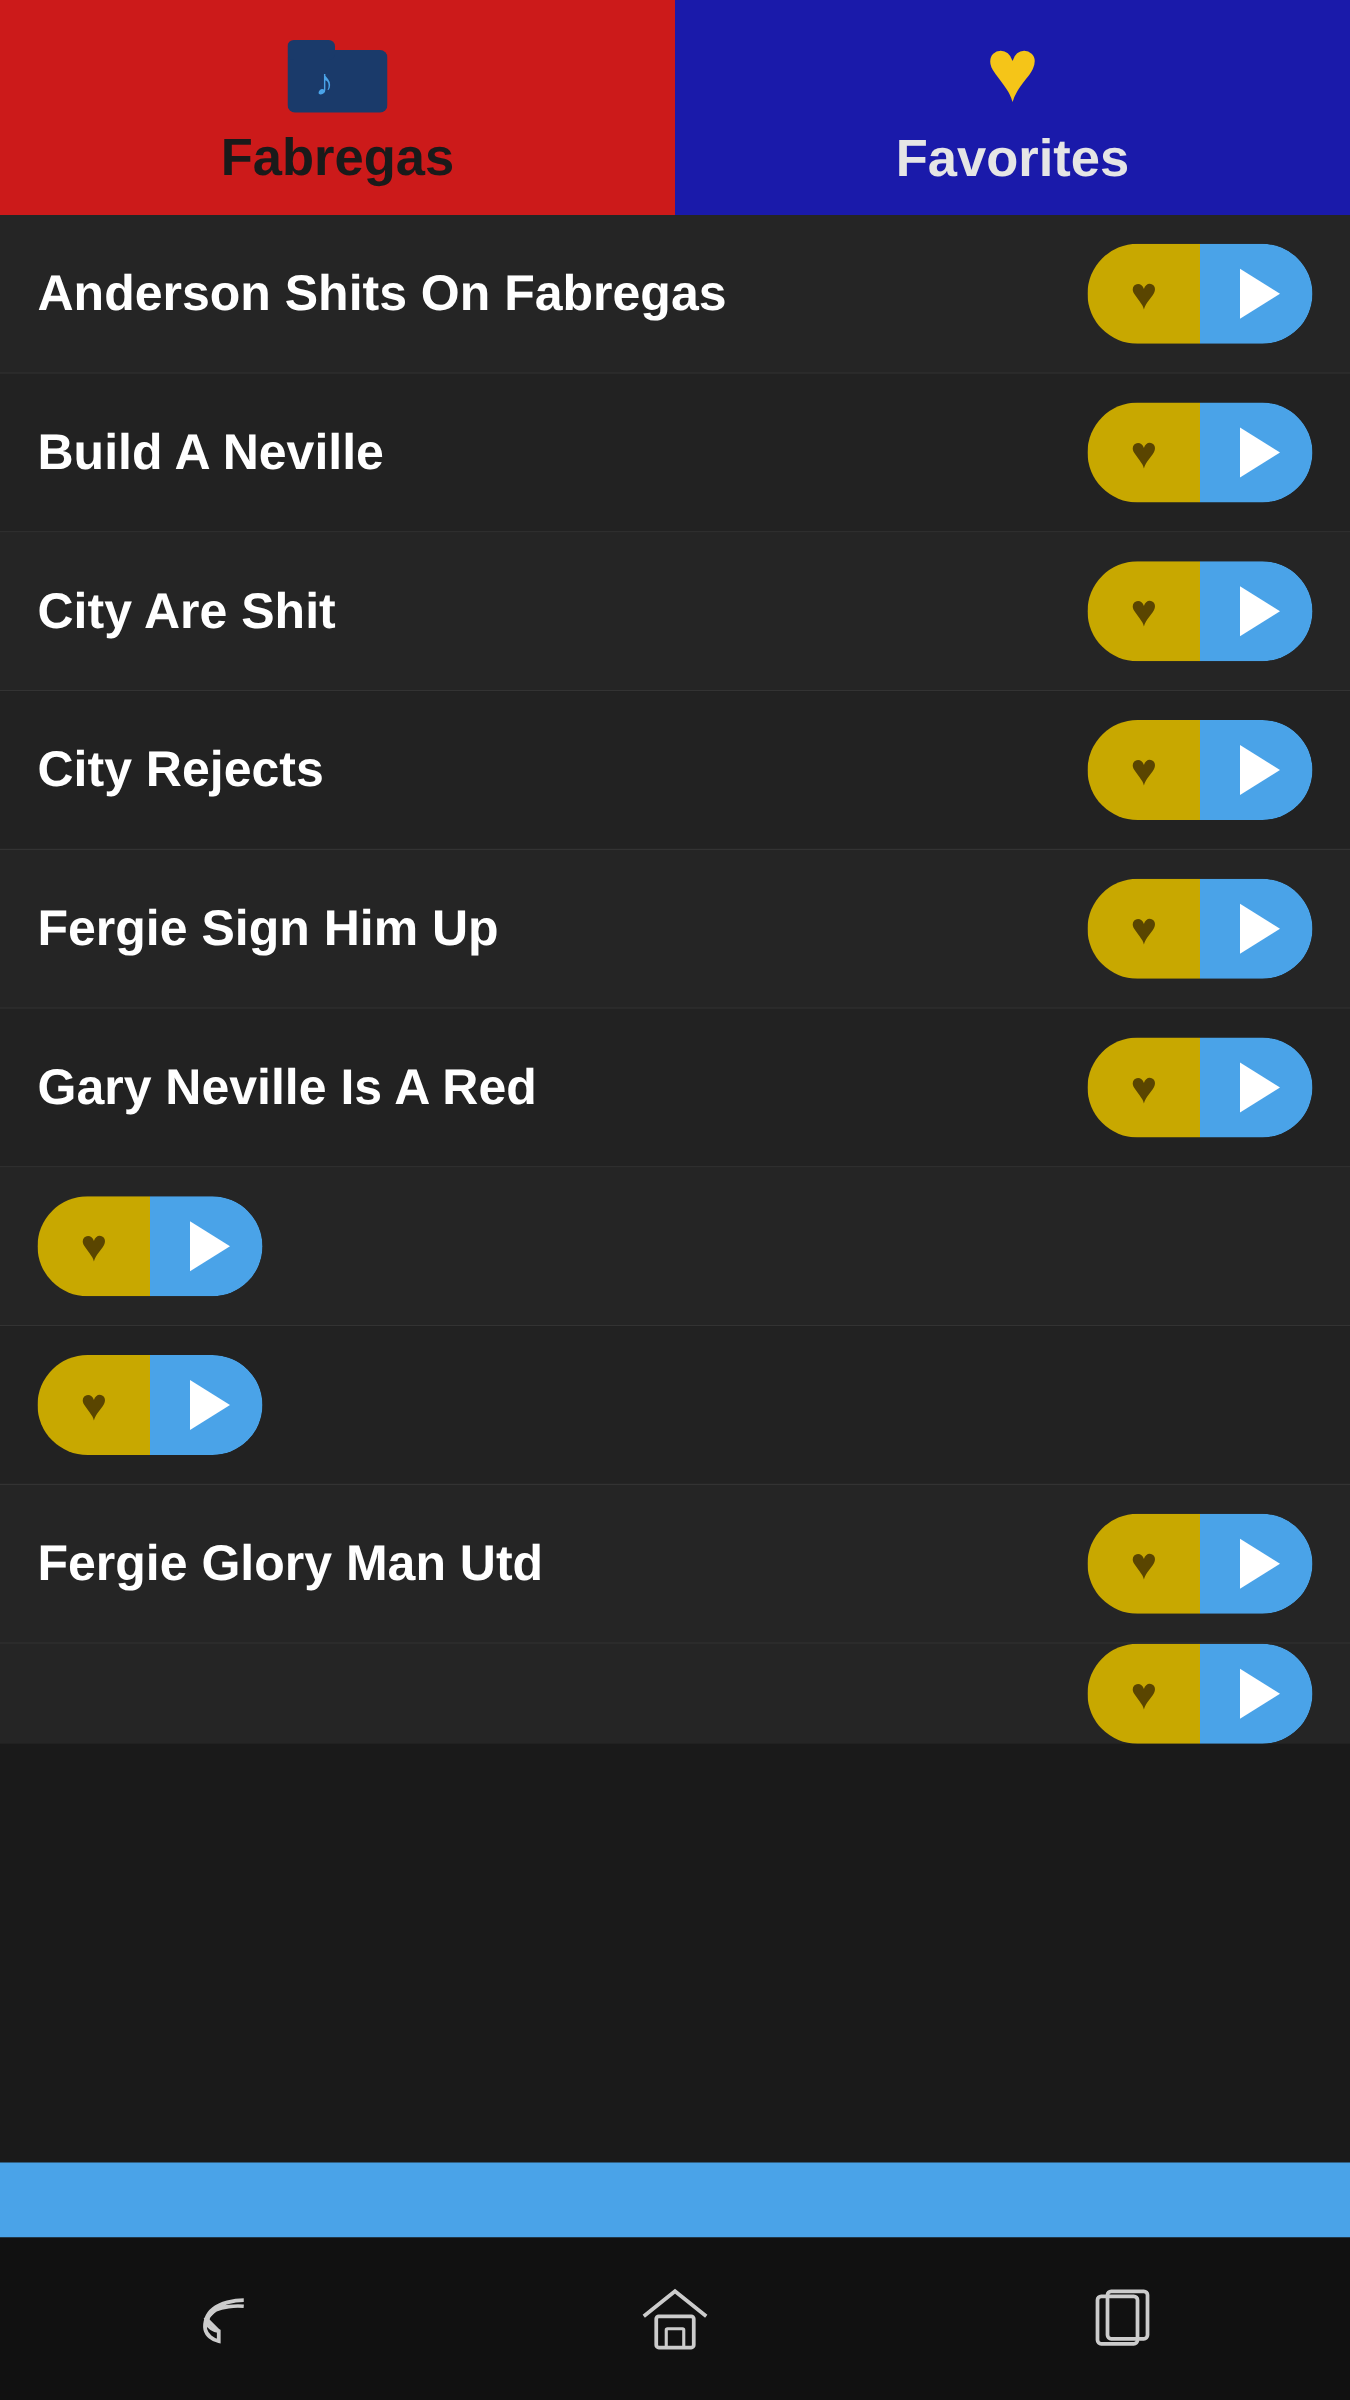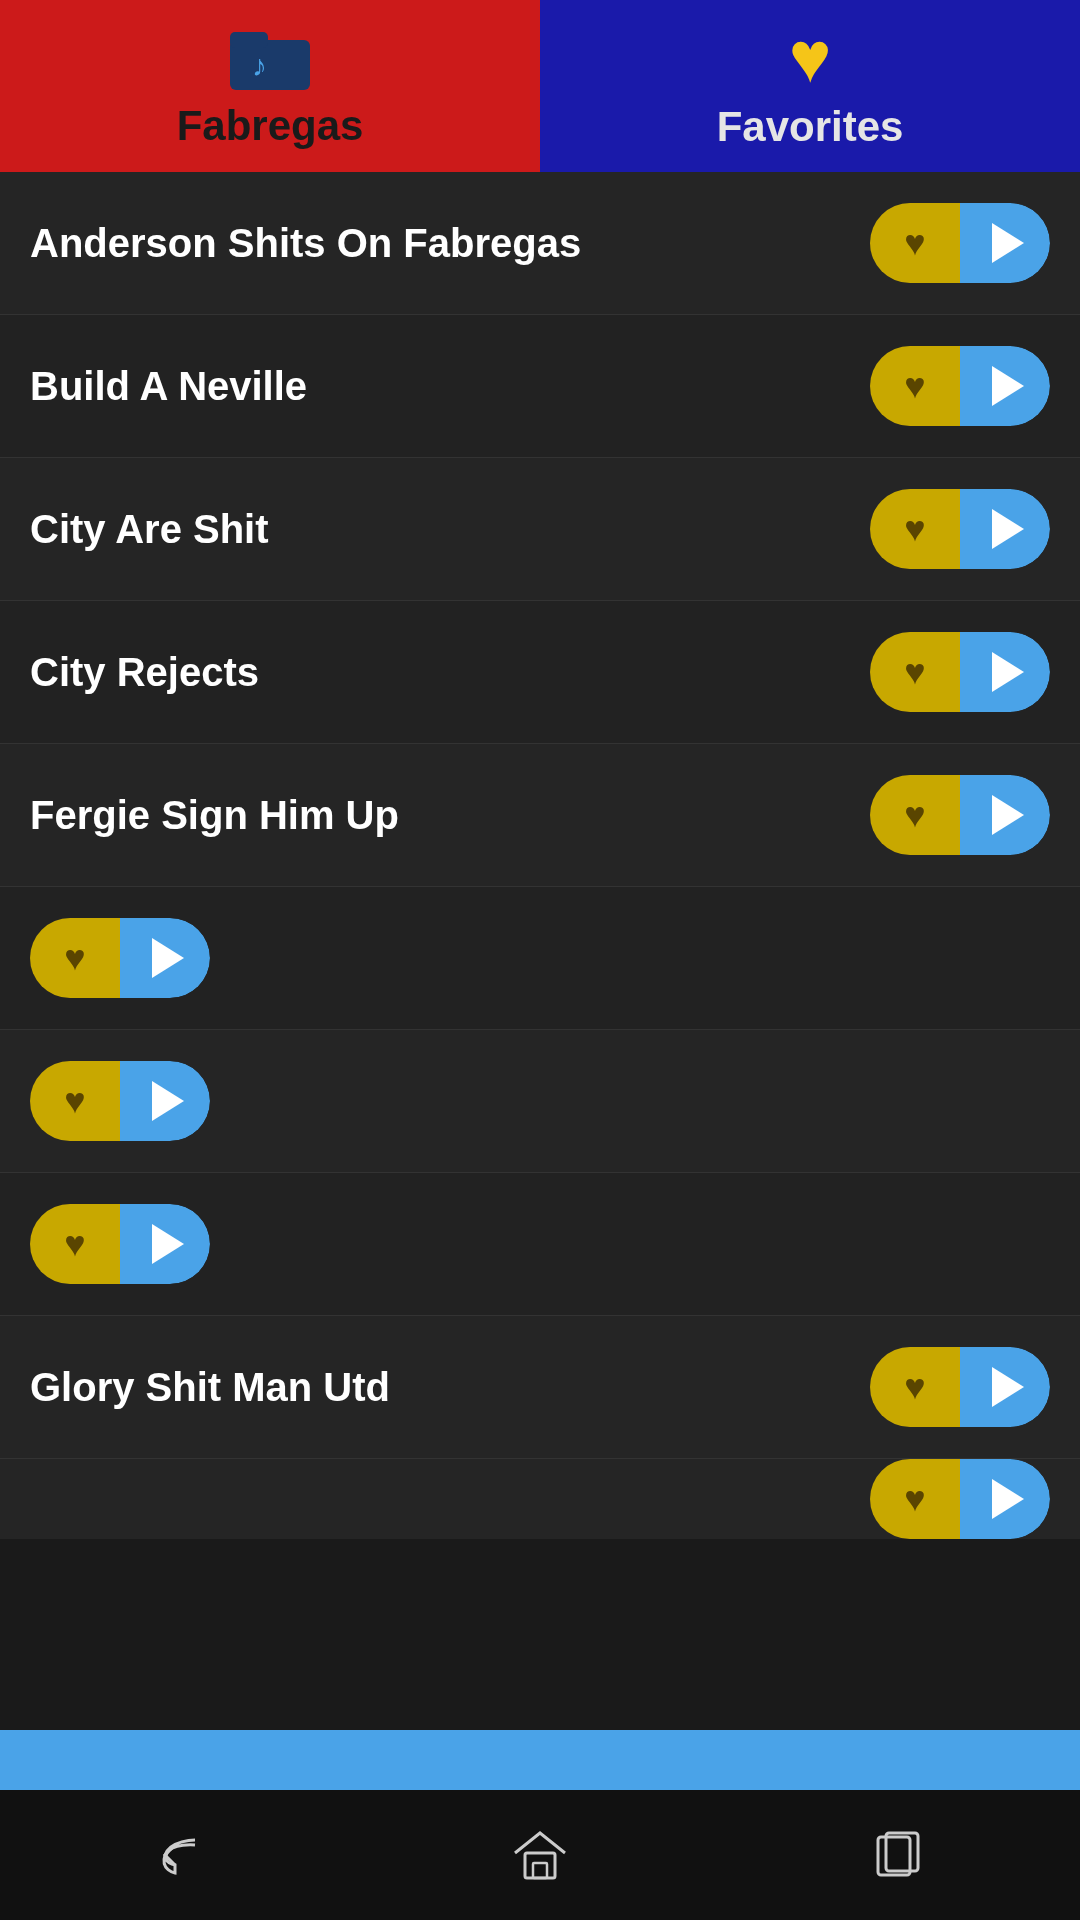--- a/index.html
+++ b/index.html
@@ -78,21 +78,21 @@
       overflow: hidden;
       display: flex;
       flex-direction: column;
     }
 
     .list-item {
       display: flex;
       align-items: center;
       justify-content: space-between;
       padding: 0 30px;
-      height: 143px;
+      height: 127px;
       border-bottom: 1px solid #333;
       background: #222;
       flex-shrink: 0;
     }
 
     .list-item:nth-child(odd) {
       background: #252525;
     }
 
     .item-title {
@@ -270,54 +270,55 @@
       <div class="btn-heart">
         <span class="btn-heart-inner">♥</span>
       </div>
       <div class="btn-play">
         <div class="btn-play-inner"></div>
       </div>
     </div>
   </div>
 
   <div class="list-item">
-    <div class="action-pill">
-      <div class="btn-heart">
-        <span class="btn-heart-inner">♥</span>
-      </div>
-      <div class="btn-play">
-        <div class="btn-play-inner"></div>
-      </div>
-    </div>
-  </div>
-
-  <div class="list-item">
-    <div class="action-pill">
-      <div class="btn-heart">
-        <span class="btn-heart-inner">♥</span>
-      </div>
-      <div class="btn-play">
-        <div class="btn-play-inner"></div>
-      </div>
-    </div>
-  </div>
-
-  <div class="list-item">
-    <div class="action-pill">
-      <div class="btn-heart">
-        <span class="btn-heart-inner">♥</span>
-      </div>
-      <div class="btn-play">
-        <div class="btn-play-inner"></div>
-      </div>
-    </div>
-  </div>
-
-  <div class="list-item">
-    <span class="item-title">Glory Shit Man Utd</span>
+    <span class="item-title">Gary Neville Is A Red</span>
+    <div class="action-pill">
+      <div class="btn-heart">
+        <span class="btn-heart-inner">♥</span>
+      </div>
+      <div class="btn-play">
+        <div class="btn-play-inner"></div>
+      </div>
+    </div>
+  </div>
+
+  <div class="list-item">
+    <div class="action-pill">
+      <div class="btn-heart">
+        <span class="btn-heart-inner">♥</span>
+      </div>
+      <div class="btn-play">
+        <div class="btn-play-inner"></div>
+      </div>
+    </div>
+  </div>
+
+  <div class="list-item">
+    <div class="action-pill">
+      <div class="btn-heart">
+        <span class="btn-heart-inner">♥</span>
+      </div>
+      <div class="btn-play">
+        <div class="btn-play-inner"></div>
+      </div>
+    </div>
+  </div>
+
+  <div class="list-item">
+    <span class="item-title">Fergie Glory Man Utd</span>
     <div class="action-pill">
       <div class="btn-heart">
         <span class="btn-heart-inner">♥</span>
       </div>
       <div class="btn-play">
         <div class="btn-play-inner"></div>
       </div>
     </div>
   </div>
 

